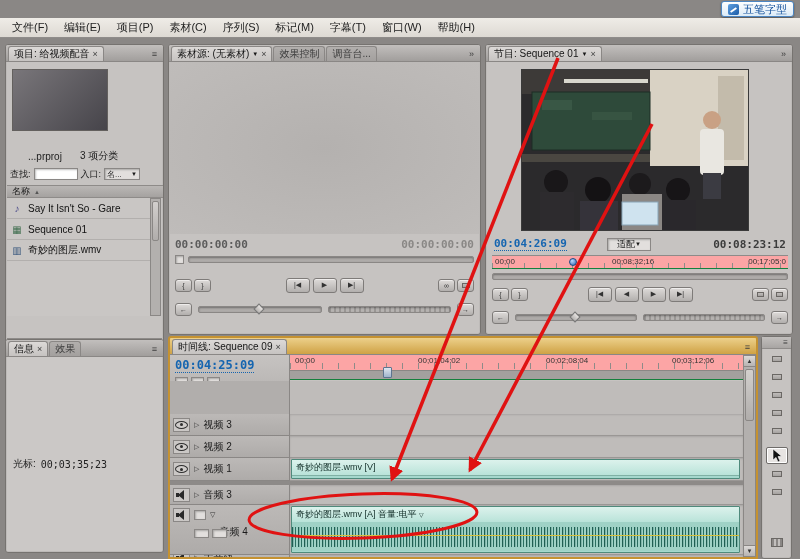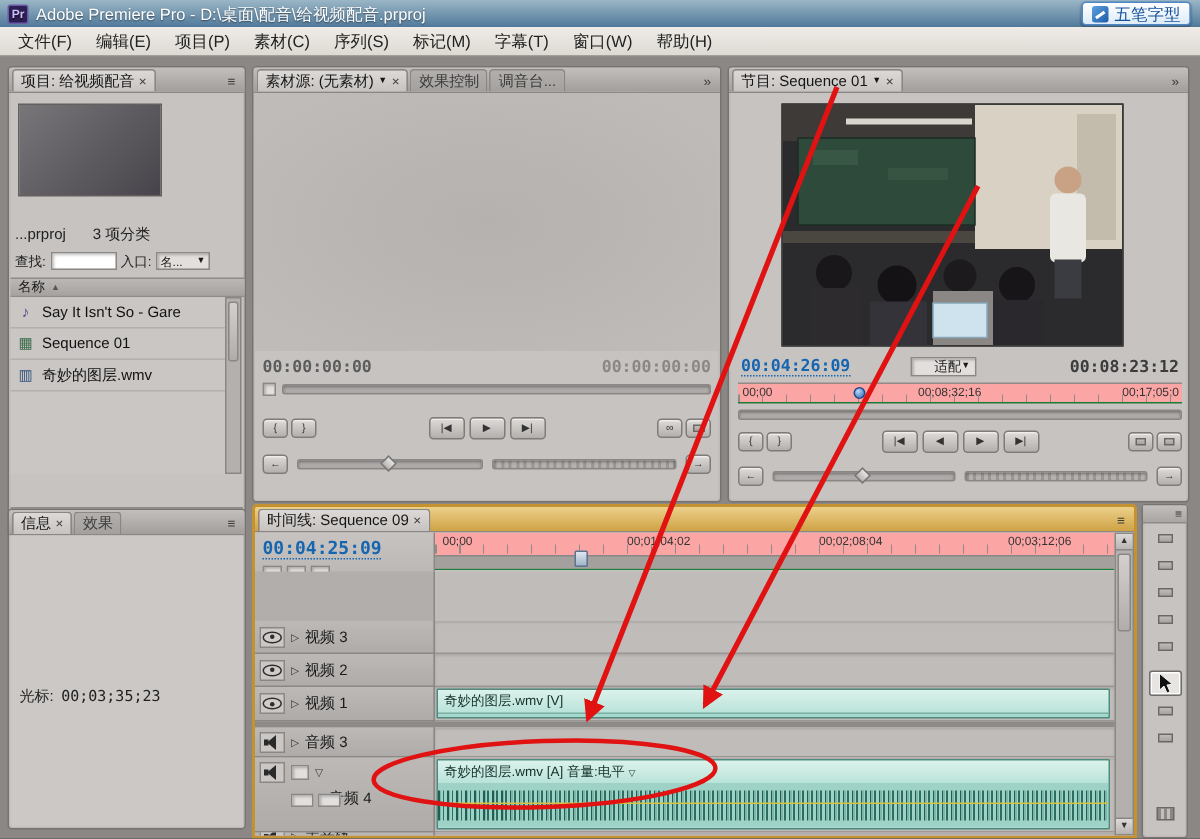--- a/index.html
+++ b/index.html
@@ -75,24 +75,20 @@
   .tool.sel{background:#e7e4e2;border-color:#6f6c6a;box-shadow:inset 0 0 0 1px #fff}
   .tshape{width:10px;height:6px;border:1px solid #6a6764;background:linear-gradient(#bfbcba,#a5a2a0)}
 
   .anno{position:absolute;left:0;top:0;width:800px;height:559px;pointer-events:none;z-index:60}
 </style>
 </head>
 <body>
 
 <div class="screen">
 
-  <div class="titlebar">
-    <span class="pricon">Pr</span>
-    <span>Adobe Premiere Pro - D:\桌面\配音\给视频配音.prproj</span>
-  </div>
   <div class="ime">
     <span class="imelogo"></span>
     <span>五笔字型</span>
   </div>
 
   <div class="menubar">
     <span>文件(F)</span>
     <span>编辑(E)</span>
     <span>项目(P)</span>
     <span>素材(C)</span>
@@ -108,21 +104,21 @@
       <div class="tab">
         <span>项目: 给视频配音</span>
         <span class="x">×</span>
       </div>
       <div class="pm">
           <span>≡</span>
         </div>
     </div>
     <div class="p" style="left:6px;top:24px;width:96px;height:62px;background:linear-gradient(135deg,#79767a,#46444a);border:1px solid #63605e"></div>
     <div class="p rowflex" style="left:4px;top:104px;width:150px;height:14px;font-size:10px;color:#222">
-      <span style="">...prproj</span>
+      <span style="margin-left:18px">...prproj</span>
       <span style="margin-left:18px">3 项分类</span>
     </div>
     <div class="p rowflex" style="left:4px;top:121px;width:152px;height:16px;gap:3px">
       <span style="font-size:9px">查找:</span>
       <span class="sunken" style="width:44px;height:12px;background:#fff"></span>
       <span style="font-size:9px">入口:</span>
       <span class="sunken rowflex" style="width:36px;height:12px;justify-content:space-between;padding:0 2px">
         <span style="font-size:8px">名...</span>
         <span style="font-size:6px">▼</span>
       </span>
@@ -239,21 +235,21 @@
         <circle cx="118" cy="114" r="11" fill="#1c1a1c"></circle>
           <rect x="100" y="124" width="40" height="36" fill="#8b8784"></rect>
         <circle cx="156" cy="120" r="12" fill="#171517"></circle>
           <rect x="140" y="130" width="34" height="30" fill="#2a282c"></rect>
         <rect x="100" y="132" width="36" height="23" fill="#cfe3ef" stroke="#89a6b8"></rect>
         <rect x="0" y="84" width="128" height="8" fill="#4a4741"></rect>
       </svg>
     </div>
     <div class="p rowflex" style="left:8px;top:192px;width:292px;height:14px">
       <span class="mono tc-blue" style="font-size:11px">00:04:26:09</span>
-      <span class="sunken rowflex" style="margin-left:40px;width:44px;height:13px;justify-content:flex-end;padding:0 3px">
+      <span class="sunken rowflex" style="margin-left:40px;width:44px;height:13px;justify-content:center;padding:0 3px">
         <span style="font-size:9px">适配</span>
         <span style="font-size:6px">▼</span>
       </span>
       <span class="mono" style="margin-left:auto;font-size:11px;color:#3c3c3c;font-weight:bold">00:08:23:12</span>
     </div>
     <div class="ruler" style="left:6px;top:210px;width:296px;height:14px">
       <span class="rl" style="left:3px">00;00</span>
       <span class="rl" style="left:120px">00;08;32;16</span>
       <span class="rl" style="right:2px">00;17;05;0</span>
       <span class="ticks"></span>

